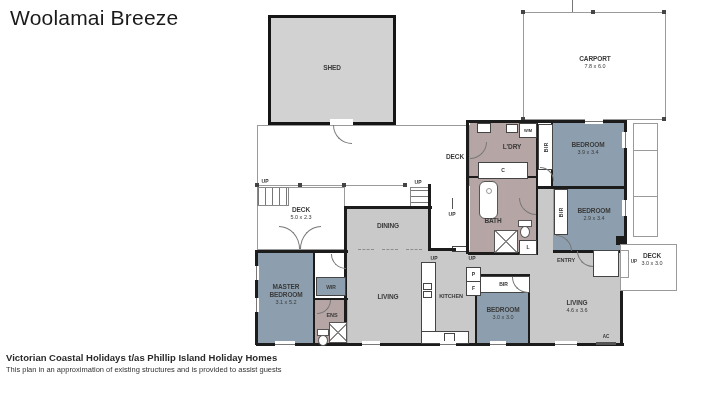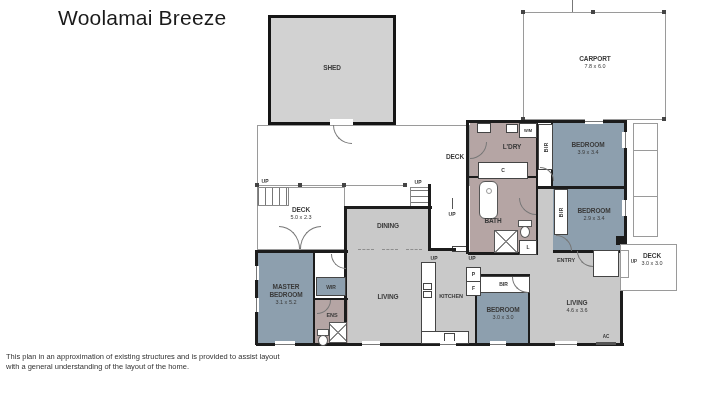--- a/index.html
+++ b/index.html
@@ -35,21 +35,21 @@
   .tub:after{content:"";position:absolute;left:35%;top:18%;width:4px;height:4px;border:1px solid #999;border-radius:50%;}
   .toilet-tank{position:absolute;background:#fff;border:1px solid #555;}
   .toilet-bowl{position:absolute;background:#fff;border:1px solid #555;border-radius:50%;}
   .footer{position:absolute;left:6px;top:352px;width:560px;}
   .footer .company{font-size:9.5px;font-weight:700;color:#2a2a2a;margin-bottom:2px;}
   .footer .disc{font-size:7.5px;color:#333;line-height:1.32;}
 </style>
 </head>
 <body>
 
-<div class="abs page-title" style="left:10px;top:6px;margin-left:48px;">Woolamai Breeze</div>
+<div class="abs page-title" style="left:10px;top:6px;">Woolamai Breeze</div>
 
 <div class="abs" style="left:0;top:0;width:720px;height:405px;">
 
   <div class="abs" style="left:572px;top:0;width:1px;height:13px;background:#777;"></div>
 
   <div class="abs thin" style="left:523px;top:12px;width:143px;height:108px;"></div>
   <div class="post" style="left:521px;top:10px;width:4px;height:4px;"></div>
   <div class="post" style="left:591px;top:10px;width:4px;height:4px;"></div>
   <div class="post" style="left:662px;top:10px;width:4px;height:4px;"></div>
   <div class="post" style="left:521px;top:117px;width:4px;height:4px;"></div>
@@ -273,15 +273,15 @@
   <div class="lblwrap" style="left:548px;top:299px;width:58px;">
     <div class="rl">LIVING</div>
     <div class="rd">4.6 x 3.6</div>
   </div>
   <div class="lblwrap" style="left:549px;top:257px;width:34px;">
     <div class="rl" style="font-size:5.5px;">ENTRY</div>
   </div>
 </div>
 
 <div class="footer">
-  <div class="disc">This plan in an approximation of existing structures and is provided to assist layout</div>
-  <div class="disc">with a general understanding of the layout of the home.</div>
+  <div class="company">Victorian Coastal Holidays t/as Phillip Island Holiday Homes</div>
+  <div class="disc">This plan in an approximation of existing structures and is provided to assist guests</div>
 </div>
 
 </body></html>

